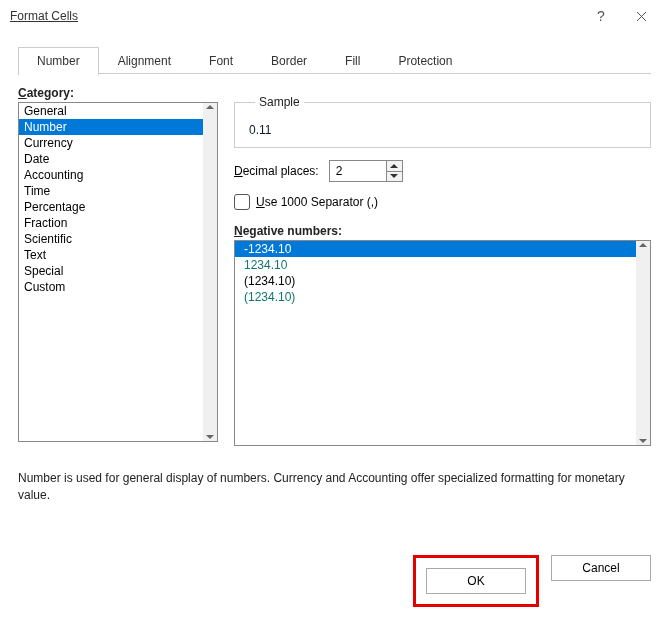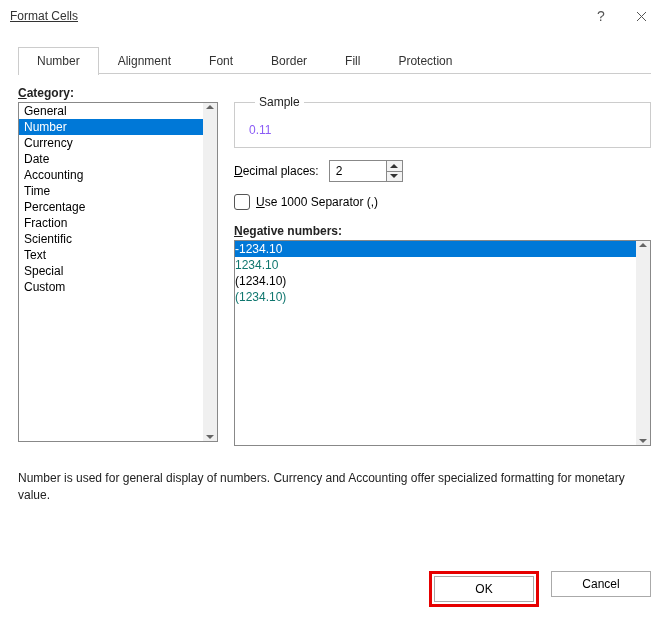--- a/index.html
+++ b/index.html
@@ -18,40 +18,40 @@
   .columns { display: flex; gap: 16px; }
   .cat-list { width: 200px; height: 340px; border: 1px solid #888; background: #fff; position: relative; }
   .cat-list .items { position: absolute; left:0; top:0; right:14px; bottom:0; overflow:hidden; }
   .cat-list .item { padding: 1px 5px; white-space: nowrap; cursor: default; }
   .cat-list .item.selected { background: #0078d7; color: #fff; }
   .scrolltrack { position: absolute; right:0; top:0; bottom:0; width:14px; background:#f0f0f0; display:flex; flex-direction:column; justify-content:space-between; align-items:center; }
   .scrolltrack svg { width:8px; height:8px; fill:#666; }
   .rightcol { flex: 1; }
   .sample-box { border: 1px solid #ccc; padding: 20px 10px 10px 10px; position: relative; margin-top: 0; }
   .sample-box .legend { position: absolute; top: -8px; left: 20px; background: #fff; padding: 0 4px; color: #222; }
-  .sample-val { padding-left: 4px; color: #8b5cf6; }
+  .sample-val { padding-left: 4px; color: #0f172a; }
   .field-row { display: flex; align-items: center; gap: 10px; margin-top: 12px; }
   .spinwrap { display: flex; border: 1px solid #888; height: 22px; overflow:hidden; }
   .spinwrap input { border: none; width: 56px; padding: 0 6px; outline: none; font-size:12px; background:#fff; }
   .spinbtns { border-left: 1px solid #888; display:flex; flex-direction:column; width:16px; }
   .spinbtns div { flex:1; display:flex; align-items:center; justify-content:center; border-bottom:1px solid #888; background:#f3f3f3; }
   .spinbtns div:last-child{border-bottom:none;}
   .spinbtns svg{width:8px;height:6px;fill:#333;}
   .checkwrap { display:flex; align-items:center; gap:6px; margin-top:12px; }
   .checkwrap .box { width:16px; height:16px; border:1px solid #555; border-radius:3px; background:#fff; }
   .neg-list { border:1px solid #888; height: 206px; position:relative; margin-top:2px; }
   .neg-list .items{position:absolute;left:0;top:0;right:14px;bottom:0;overflow:hidden;}
-  .neg-list .nitem{padding:1px 0; cursor:default;}
+  .neg-list .nitem{padding:1px 9px; cursor:default;}
   .neg-list .nitem.sel{background:#0078d7;color:#fff;}
   .neg-list .red{color:#0f766e;}
   .desc { margin-top: 24px; color:#222; line-height:1.45; }
   .footer { position:absolute; right:18px; bottom:14px; display:flex; gap:12px; }
   .btn { width:100px; height:26px; border:1px solid #aaa; background:#fff; display:flex; align-items:center; justify-content:center; cursor:default; }
   .btn.primary{ background:#fff; }
-  .ok-highlight{ border:3px solid #e60000; padding:2px; }
+  .ok-highlight{ border:3px solid #e60000; padding:10px; }
 </style>
 </head>
 <body>
 
 <div class="titlebar">
   <div class="title">Format Cells</div>
   <div class="tbtn">
       <span class="help-q">?</span>
     </div>
   <div class="tbtn">

